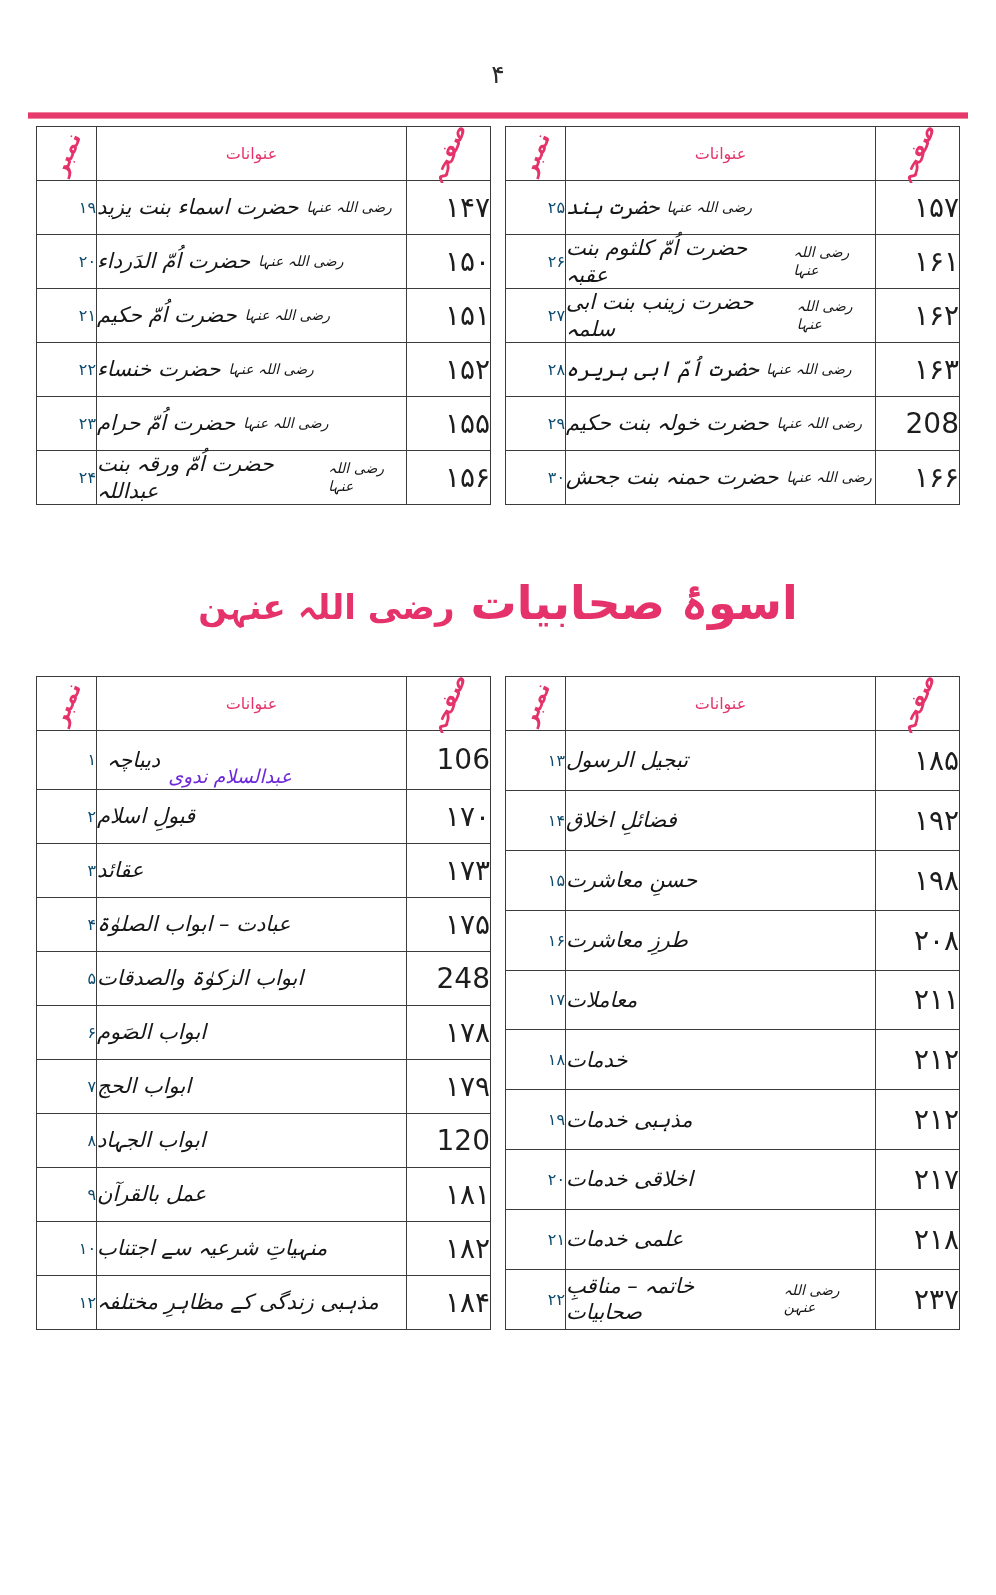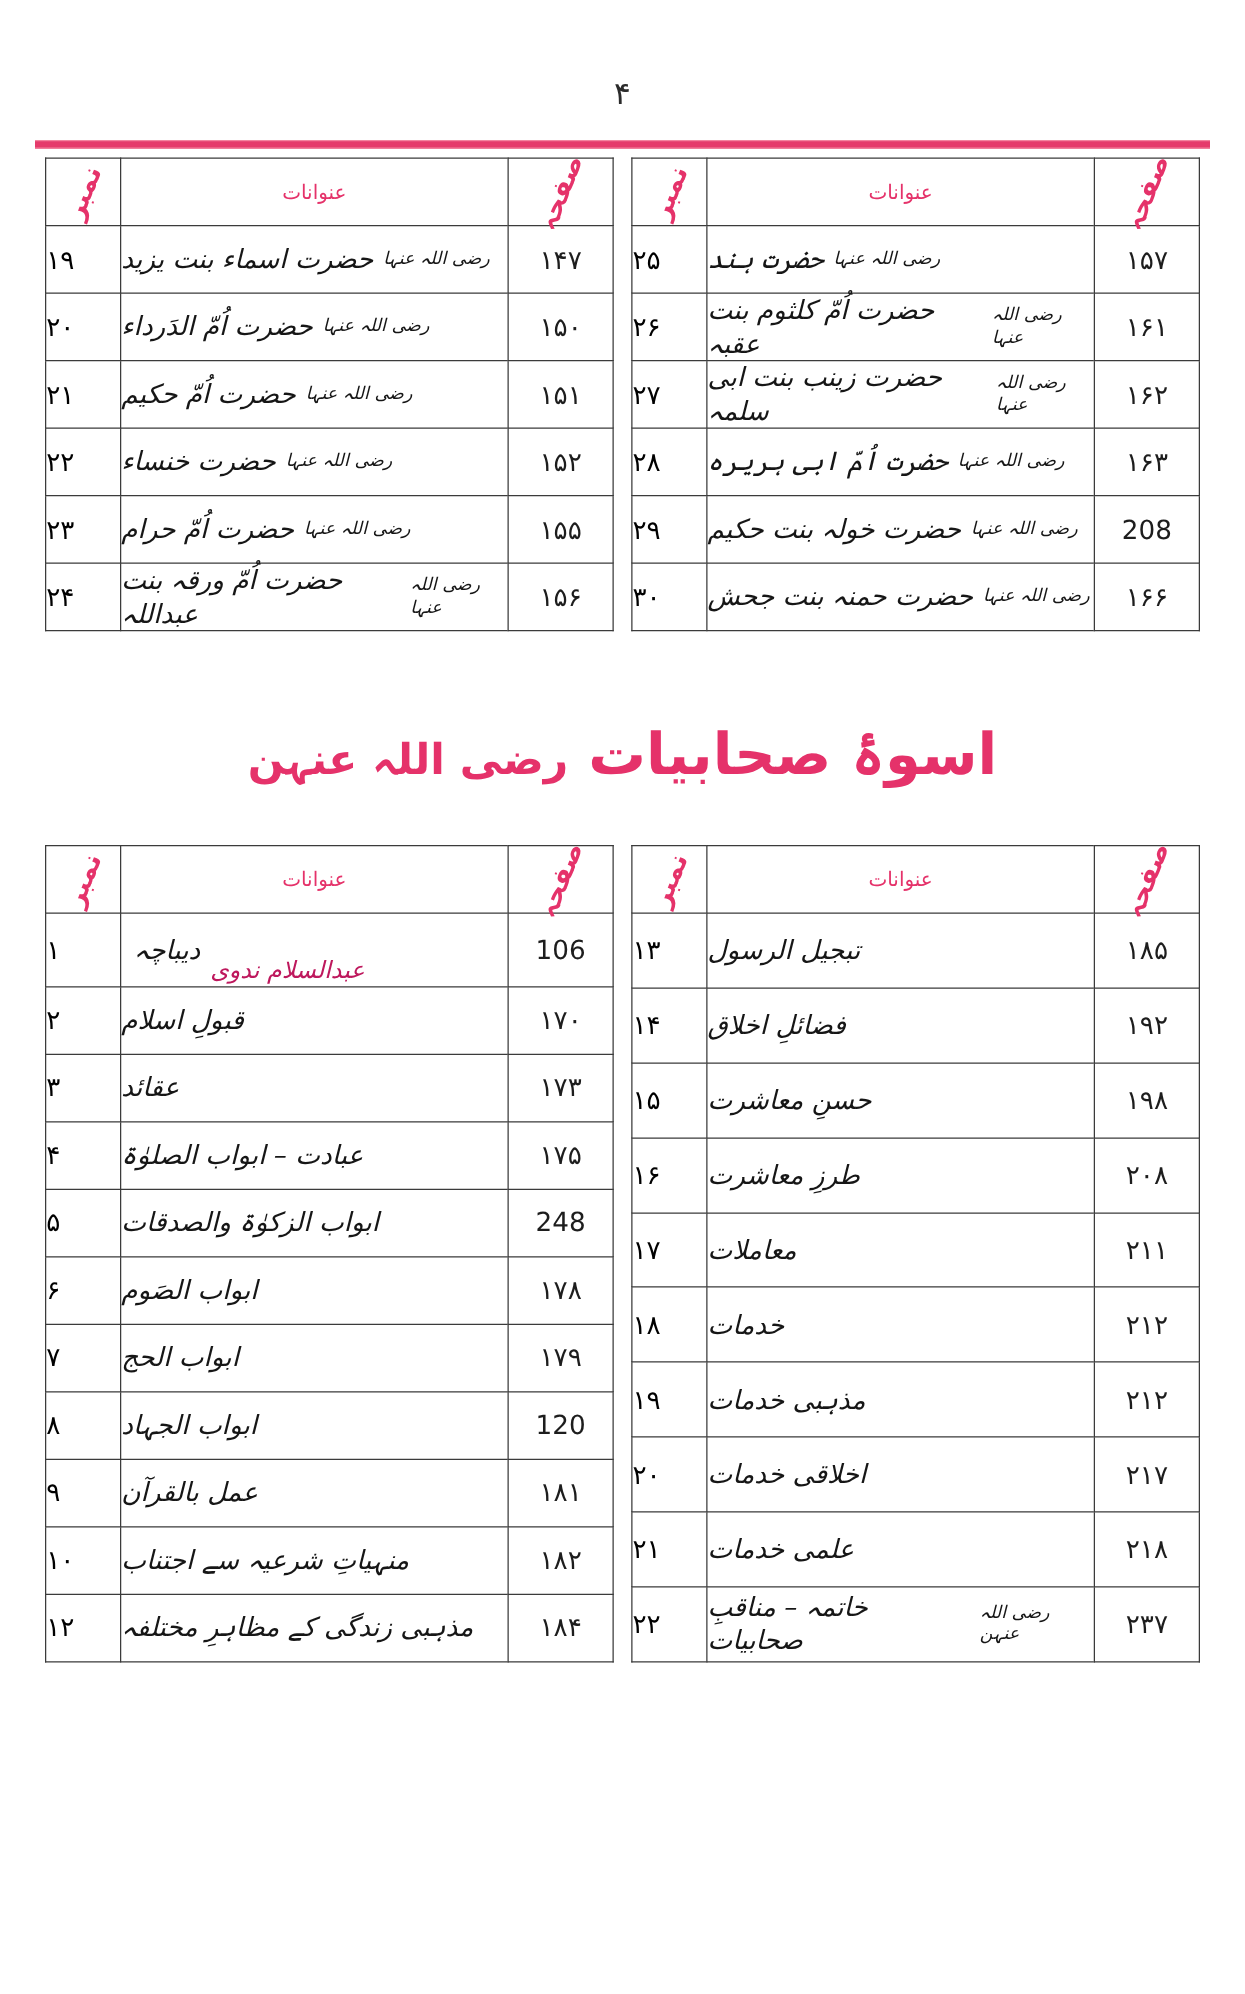--- a/index.html
+++ b/index.html
@@ -102,27 +102,27 @@
   .hdr-title {
     font-size: 16px;
     text-align: center;
     font-family: "DejaVu Sans", sans-serif;
     font-weight: 700;
     color: #e5326a;
   }
 
   
   td.num {
-    text-align: left;
-    font-size: 21px;
-    color: #000000;
+    text-align: right;
+    font-size: 16px;
+    color: #0c4a6e;
   }
   td.page {
-    text-align: center;
-    font-size: 21px;
+    text-align: right;
+    font-size: 28px;
     color: #1d1d1d;
   }
   td.title {
     text-align: left;
     padding: 0 12px 0 10px;
     font-size: 21px;
     color: #161616;
     line-height: 1.25;
     position: relative;
     font-style: italic;
@@ -133,21 +133,21 @@
   td.title .row-flex {
     display: flex;
     flex-direction: row-reverse;
     align-items: center;
     justify-content: flex-start;
     gap: 8px;
     width: 100%;
   }
   td.title .t-author {
     font-size: 19px;
-    color: #be185d;
+    color: #6d28d9;
     white-space: nowrap;
     margin-right: auto;
     margin-top: 34px;
   }
   .honorific {
     font-size: 14px;
     vertical-align: super;
     letter-spacing: -0.5px;
   }
 

